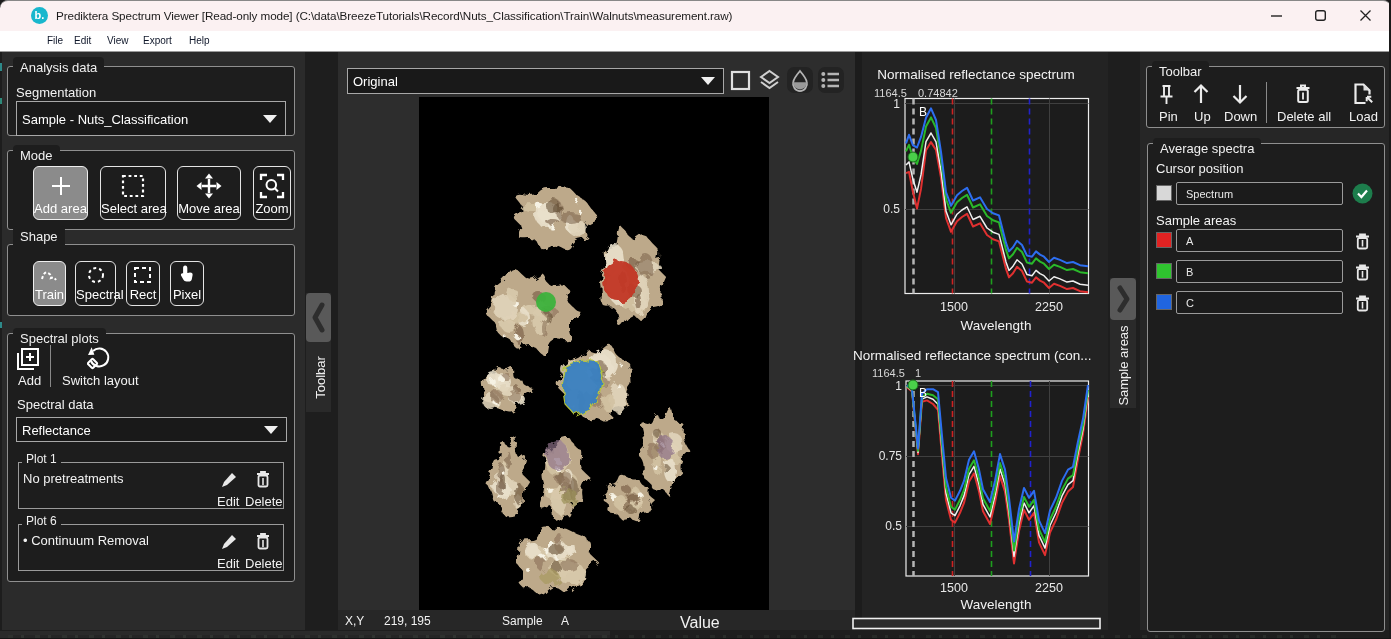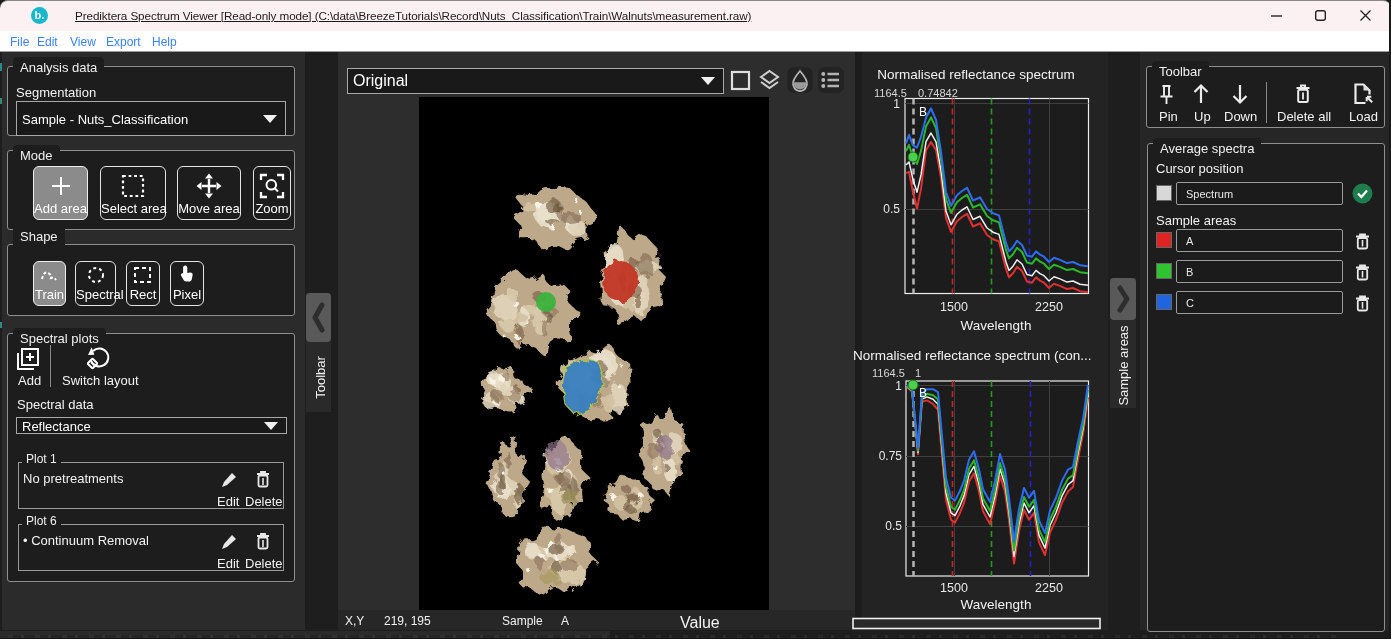--- a/index.html
+++ b/index.html
@@ -3,26 +3,26 @@
 <meta charset="utf-8">
 <style>
 * { margin:0; padding:0; box-sizing:border-box; }
 html,body { width:1391px; height:639px; overflow:hidden; background:#1c1c1c; }
 body { font-family:"Liberation Sans", sans-serif; position:relative; color:#fff; }
 .abs { position:absolute; }
 
 
 #titlebar { left:0; top:0; width:1391px; height:31px; background:#fbf1f2; border-top:1px solid #888; border-radius:8px 8px 0 0; }
 #appicon { left:31px; top:7px; width:17px; height:17px; border-radius:50%; background:#18b7cd; color:#fff; font-size:11px; font-weight:bold; text-align:center; line-height:17px; }
-#apptitle { left:75px; top:9px; font-size:11.7px; letter-spacing:-0.1px; color:#1b1b1b; white-space:nowrap;text-decoration:underline; }
+#apptitle { left:56px; top:9px; font-size:11.7px; letter-spacing:-0.1px; color:#1b1b1b; white-space:nowrap; }
 svg.winicon { position:absolute; }
 
 
 #menubar { left:0; top:31px; width:1391px; height:21px; background:#ffffff; border-bottom:1px solid #9a9a9a; }
-#menubar span { position:absolute; top:4px; font-size:12px; color:#3b82f6; }
+#menubar span { position:absolute; top:4px; font-size:10px; color:#0f172a;margin-left:37px; }
 
 
 #mainbg { left:0; top:52px; width:1391px; height:578px; background:#2b2b2b; }
 #leftedge { left:0; top:52px; width:2px; height:578px; background:#1d1d1d; }
 #lstrip { left:305px; top:52px; width:33px; height:578px; background:#1e1e1e; }
 #centerbg { left:338px; top:52px; width:517px; height:578px; background:#2d2d2d; }
 #cdivider { left:855px; top:52px; width:7px; height:578px; background:#1c1c1c; }
 #plotsbg { left:862px; top:52px; width:246px; height:578px; background:#232323; }
 #rstrip { left:1108px; top:52px; width:32px; height:578px; background:#1e1e1e; }
 #rightbg { left:1140px; top:52px; width:251px; height:578px; background:#262626; }
@@ -163,21 +163,21 @@
   </svg>
 <div class="lbl" style="left:18px;top:373px">Add</div>
 <div class="abs" style="left:50px;top:345px;width:1px;height:42px;background:#888"></div>
 <svg class="abs" style="left:87px;top:347px" width="23" height="23">
     <path d="M6 4 A9 9 0 1 1 4 14" stroke="#fff" stroke-width="2" fill="none"></path>
     <path d="M6 0 L6 8 L0 6 Z" fill="#fff" transform="rotate(-20 6 4)"></path>
     <rect x="2" y="13" width="7" height="7" rx="1" fill="none" stroke="#fff" stroke-width="2" transform="rotate(45 5.5 16.5)"></rect>
   </svg>
 <div class="lbl" style="left:62px;top:373px">Switch layout</div>
 <div class="lbl" style="left:17px;top:397px">Spectral data</div>
-<div class="combo" style="left:16px;top:417px;width:271px;height:17px">
+<div class="combo" style="left:16px;top:417px;width:271px;height:25px">
     <span class="txt">Reflectance</span>
     <span class="arr"></span>
   </div>
 
 <div class="abs" style="left:18px;top:462px;width:266px;height:47px;border:1px solid #9a9a9a"></div>
 <div class="abs" style="left:22px;top:452px;background:#1d1d1d;padding:0 4px;font-size:12px;color:#f0f0f0">Plot 1</div>
 <div class="lbl" style="left:23px;top:471px">No pretreatments</div>
 <svg class="abs" style="left:219px;top:470px" width="20" height="20">
     <path d="M3 17 L5 12 L13 3 L17 7 L8 15 Z" fill="#e8e8e8"></path>
     <path d="M3 17 L5 12 L13 3" stroke="#1d1d1d" stroke-width="0" fill="none"></path>
@@ -204,21 +204,21 @@
 <div class="lbl" style="left:217px;top:556px">Edit</div>
 <div class="lbl" style="left:245px;top:556px">Delete</div>
 
 <div class="ctab" style="left:306px;top:293px;width:25px;height:119px"></div>
 <div class="cbtn" style="left:306px;top:293px;width:25px;height:49px"></div>
 <svg class="abs" style="left:306px;top:293px" width="25" height="49">
     <path d="M16 12 L9 24.5 L16 37" stroke="#2d2d2d" stroke-width="5" fill="none" stroke-linecap="round" stroke-linejoin="round"></path>
   </svg>
 <div class="vtext" style="left:280px;top:370px;width:80px;text-align:center">Toolbar</div>
 
-<div class="combo" style="left:347px;top:68px;width:377px;height:26px;font-size:16px">
+<div class="combo" style="left:347px;top:68px;width:377px;height:26px;font-size:13px">
     <span class="txt">Original</span>
     <span class="arr"></span>
   </div>
 <svg class="abs" style="left:730px;top:70px" width="21" height="21">
     <rect x="2" y="2" width="17" height="17" fill="none" stroke="#e0e0e0" stroke-width="2.2"></rect>
   </svg>
 <svg class="abs" style="left:757px;top:68px" width="25" height="25">
     <path d="M12.5 3 L21 9 L12.5 15 L4 9 Z" fill="none" stroke="#d0d0d0" stroke-width="2"></path>
     <path d="M4 14 L12.5 20 L21 14" fill="none" stroke="#d0d0d0" stroke-width="2"></path>
   </svg>

